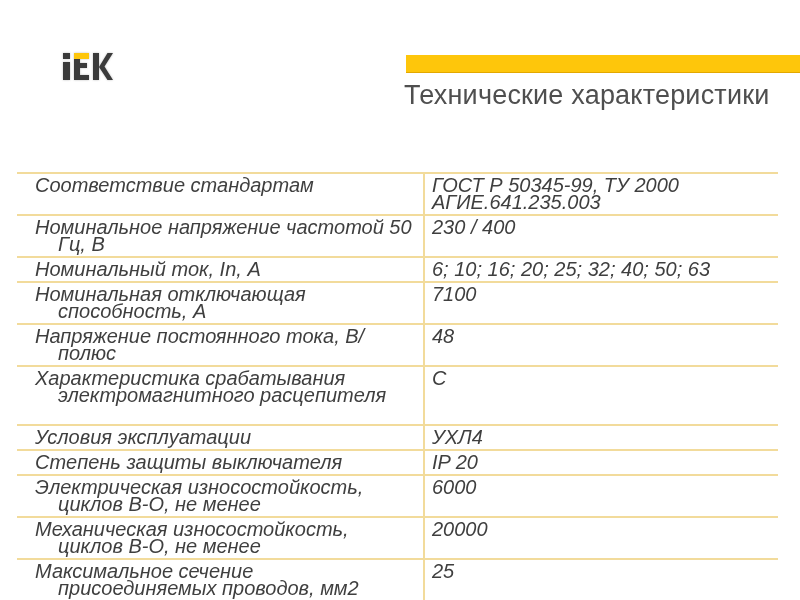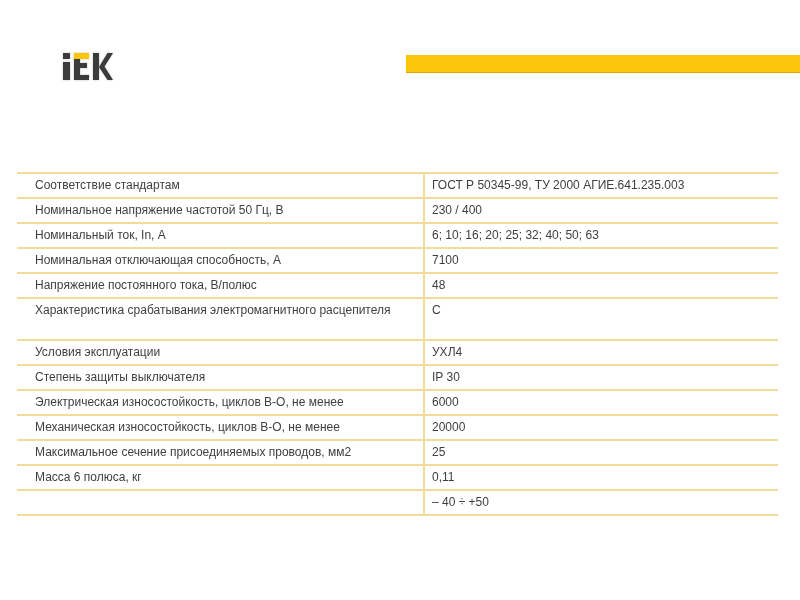--- a/index.html
+++ b/index.html
@@ -52,24 +52,25 @@
   .spec-table {
     position: absolute;
     left: 17px;
     top: 172px;
     width: 761px;
     border-collapse: collapse;
     border-top: 2px solid var(--line);
   }
   .spec-table tr { border-bottom: 2px solid var(--line); }
   .spec-table td {
-    font-size: 12px;
+    font-size: 20px;
     line-height: 17px;
     color: var(--text);
     vertical-align: top;
+    font-style: italic;
   }
   .spec-table td.param {
     width: 407px;
     padding: 3px 8px 3px 18px;
     border-right: 2px solid var(--line);
   }
   .spec-table td.param .hang {
     padding-left: 23px;
     text-indent: -23px;
   }
@@ -93,20 +94,21 @@
       <rect x="11" y="10" width="13" height="5" fill="#3B3B3B"></rect>
       <rect x="11" y="22" width="15" height="5" fill="#3B3B3B"></rect>
 
       <rect x="30" y="0" width="6" height="27" fill="#3B3B3B"></rect>
       <path d="M36 14 L44.5 0 L50 0 L41.5 13.5 L50 27 L44.5 27 L36 14 Z" fill="#3B3B3B"></path>
     </svg>
   </div>
 
   <div class="accent-bar"></div>
 
+  <h1 class="title">Технические характеристики</h1>
 
   <table class="spec-table">
     <tbody id="spec-table-body">
         <tr>
           <td class="param">
             <div class="hang">Соответствие стандартам</div>
           </td>
           <td class="value">ГОСТ Р 50345-99, ТУ 2000 АГИЕ.641.235.003</td>
         </tr>
         <tr>
@@ -142,21 +144,21 @@
         <tr>
           <td class="param">
             <div class="hang">Условия эксплуатации</div>
           </td>
           <td class="value">УХЛ4</td>
         </tr>
         <tr>
           <td class="param">
             <div class="hang">Степень защиты выключателя</div>
           </td>
-          <td class="value">IP 30</td>
+          <td class="value">IP 20</td>
         </tr>
         <tr>
           <td class="param">
             <div class="hang">Электрическая износостойкость, циклов В-О, не менее</div>
           </td>
           <td class="value">6000</td>
         </tr>
         <tr>
           <td class="param">
             <div class="hang">Механическая износостойкость, циклов В-О, не менее</div>

